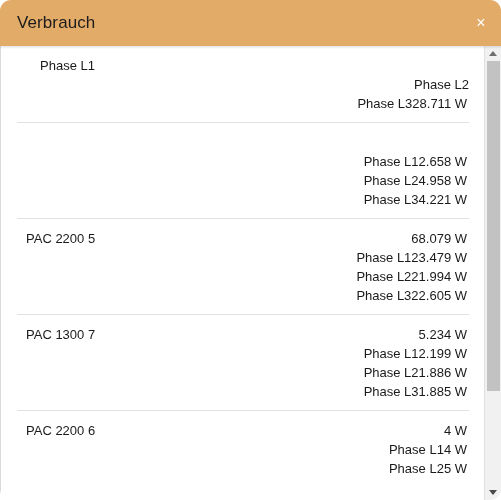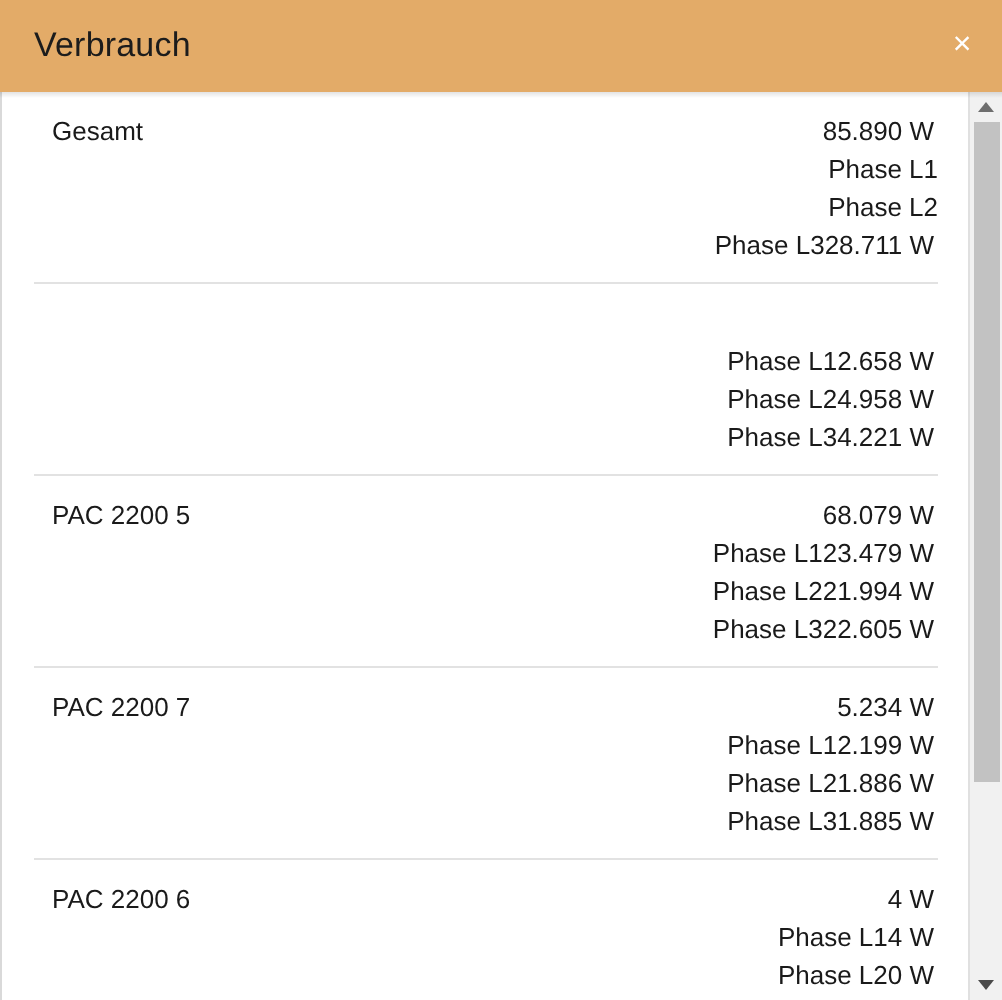--- a/index.html
+++ b/index.html
@@ -16,20 +16,21 @@
     -webkit-font-smoothing: antialiased;
   }
 
   .dialog {
     position: relative;
     width: 501px;
     height: 500px;
     box-sizing: border-box;
     background: #ffffff;
     overflow: hidden;
+    border-radius: 11px;
   }
 
   
   .dialog-header {
     position: absolute;
     top: 0;
     left: 0;
     width: 501px;
     height: 46px;
     background: #e3ab68;
@@ -194,24 +195,20 @@
     <div class="dialog-title">Verbrauch</div>
     <button class="close-button">×</button>
   </div>
   <div class="header-shadow"></div>
 
   <div class="dialog-body">
 
     <div class="scroll-viewport">
       <ul class="list" id="group-list">
           <li class="group">
-            <div class="row parent">
-              <span class="label">Gesamt</span>
-              <span class="value">85.890 W</span>
-            </div>
             <div class="row child">
               <span class="label">Phase L1</span>
             </div>
             <div class="row child">
               <span class="label">Phase L2</span>
             </div>
             <div class="row child">
               <span class="label">Phase L3</span>
               <span class="value">28.711 W</span>
             </div>
@@ -245,21 +242,21 @@
               <span class="label">Phase L2</span>
               <span class="value">21.994 W</span>
             </div>
             <div class="row child">
               <span class="label">Phase L3</span>
               <span class="value">22.605 W</span>
             </div>
           </li>
           <li class="group">
             <div class="row parent">
-              <span class="label">PAC 2200 7</span>
+              <span class="label">PAC 1300 7</span>
               <span class="value">5.234 W</span>
             </div>
             <div class="row child">
               <span class="label">Phase L1</span>
               <span class="value">2.199 W</span>
             </div>
             <div class="row child">
               <span class="label">Phase L2</span>
               <span class="value">1.886 W</span>
             </div>
@@ -272,21 +269,21 @@
             <div class="row parent">
               <span class="label">PAC 2200 6</span>
               <span class="value">4 W</span>
             </div>
             <div class="row child">
               <span class="label">Phase L1</span>
               <span class="value">4 W</span>
             </div>
             <div class="row child">
               <span class="label">Phase L2</span>
-              <span class="value">0 W</span>
+              <span class="value">5 W</span>
             </div>
           </li>
         </ul>
     </div>
 
     <div class="scrollbar">
       <div class="sb-button up">
         <span class="sb-arrow up"></span>
       </div>
       <div class="sb-thumb"></div>

